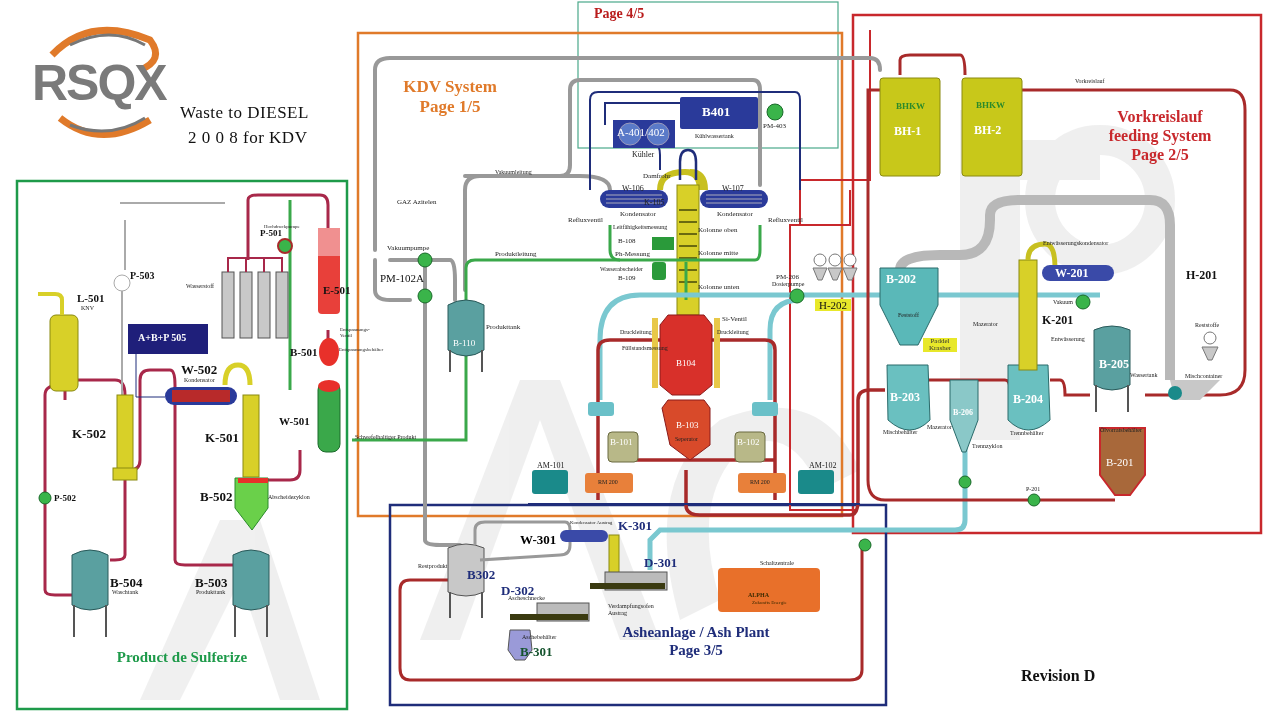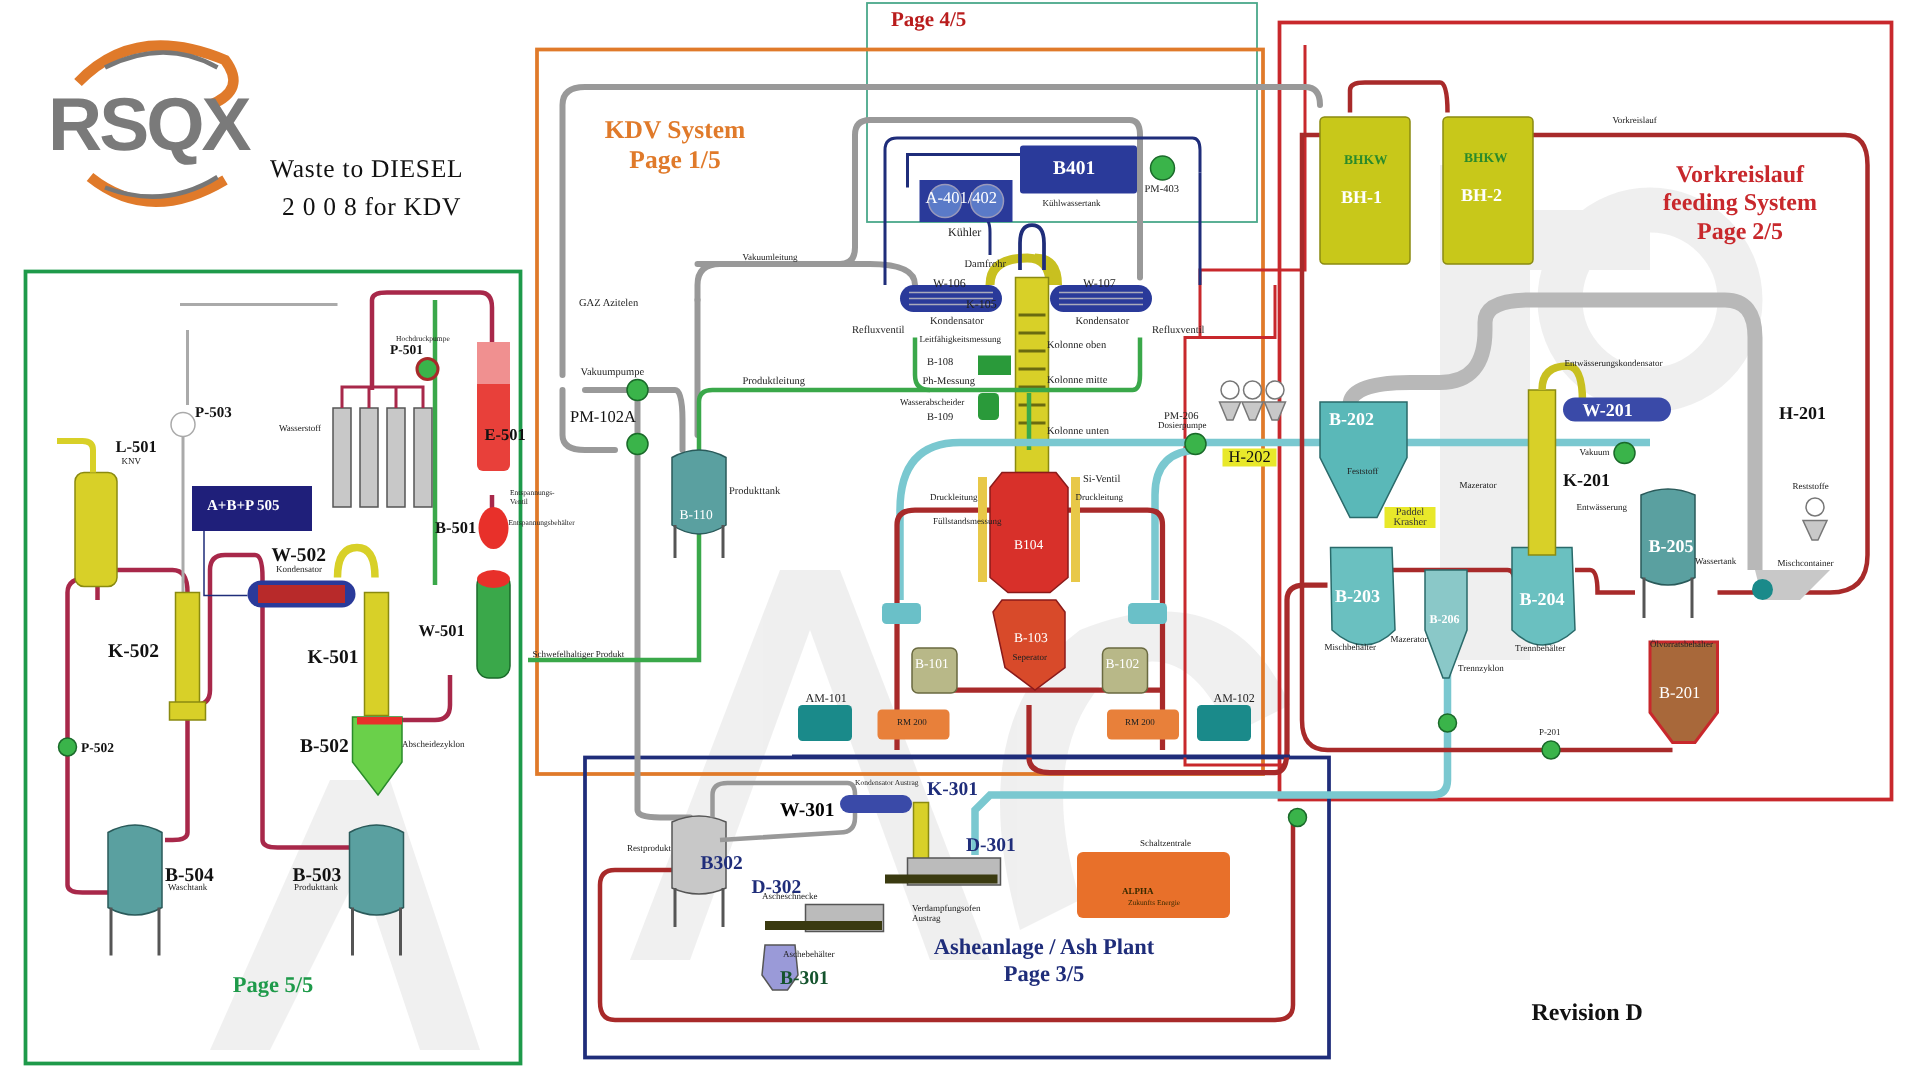--- a/index.html
+++ b/index.html
@@ -286,21 +286,21 @@
 <div class="abs sec-red" style="left:1085px;top:107px;width:150px;">
   <div>Vorkreislauf</div>
   <div>feeding System</div>
   <div>Page 2/5</div>
 </div>
 <div class="abs sec-blue" style="left:598px;top:623px;width:196px;">
   <div>Asheanlage / Ash Plant</div>
   <div>Page 3/5</div>
 </div>
 <div class="abs sec-green" style="left:62px;top:648px;width:240px;">
-  <div>Page 5/5</div>
+  <div>Product de Sulferize</div>
 </div>
 
 <div class="abs eqw" style="left:702px;top:104px;font-size:13px;">B401</div>
 <div class="abs eqs" style="left:695px;top:133px;font-size:6px;">Kühlwassertank</div>
 <div class="abs eqw" style="left:617px;top:126px;font-size:11px;font-weight:normal;">A-401/402</div>
 <div class="abs eqs" style="left:632px;top:150px;">Kühler</div>
 <div class="abs eqs" style="left:763px;top:122px;font-size:7px;">PM-403</div>
 
 <div class="abs eqs" style="left:644px;top:162px;margin-top:36px;">K-105</div>
 <div class="abs eqs" style="left:643px;top:172px;font-size:7px;">Damfrohr</div>
@@ -325,21 +325,21 @@
 <div class="abs eqw" style="left:676px;top:358px;font-size:9px;font-weight:normal;">B104</div>
 <div class="abs eqw" style="left:676px;top:420px;font-size:9px;font-weight:normal;">B-103</div>
 <div class="abs eqs" style="left:675px;top:436px;font-size:6px;">Seperator</div>
 <div class="abs eqw" style="left:610px;top:437px;font-size:9px;font-weight:normal;">B-101</div>
 <div class="abs eqw" style="left:737px;top:437px;font-size:9px;font-weight:normal;">B-102</div>
 <div class="abs eqs" style="left:537px;top:461px;">AM-101</div>
 <div class="abs eqs" style="left:809px;top:461px;">AM-102</div>
 <div class="abs eqs" style="left:598px;top:479px;font-size:6px;">RM 200</div>
 <div class="abs eqs" style="left:750px;top:479px;font-size:6px;">RM 200</div>
 <div class="abs eqs" style="left:495px;top:169px;font-size:6px;">Vakuumleitung</div>
-<div class="abs eqs" style="left:386px;top:198px;font-size:7px;">GAZ Azitelen</div>
+<div class="abs eqs" style="left:397px;top:198px;font-size:7px;">GAZ Azitelen</div>
 <div class="abs eqs" style="left:387px;top:244px;font-size:7px;">Vakuumpumpe</div>
 <div class="abs" style="left:380px;top:272px;font-size:11px;color:#111;">PM-102A</div>
 <div class="abs eqs" style="left:495px;top:250px;font-size:7px;">Produktleitung</div>
 <div class="abs eqw" style="left:453px;top:338px;font-size:9px;font-weight:normal;">B-110</div>
 <div class="abs eqs" style="left:486px;top:323px;font-size:7px;">Produkttank</div>
 <div class="abs eqs" style="left:355px;top:434px;font-size:6px;">Schwefelhaltiger Produkt</div>
 <div class="abs eqs" style="left:776px;top:273px;font-size:7px;">PM-206</div>
 <div class="abs eqs" style="left:772px;top:281px;font-size:6px;">Dosierpumpe</div>
 <div class="abs" style="left:815px;top:299px;background:#e8e82a;padding:0 4px;font-size:11px;color:#111;">H-202</div>
 

